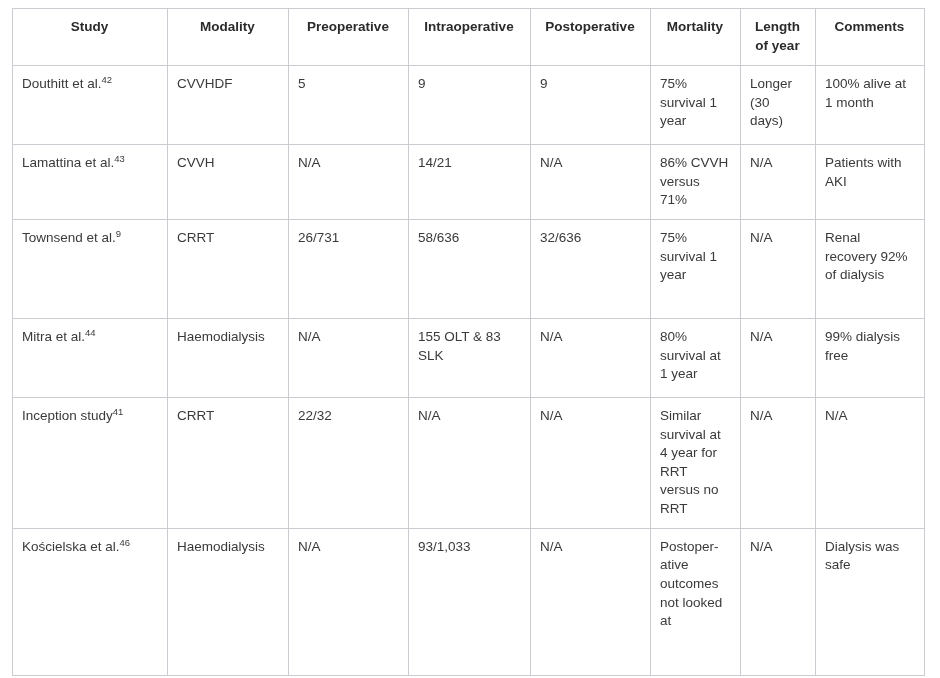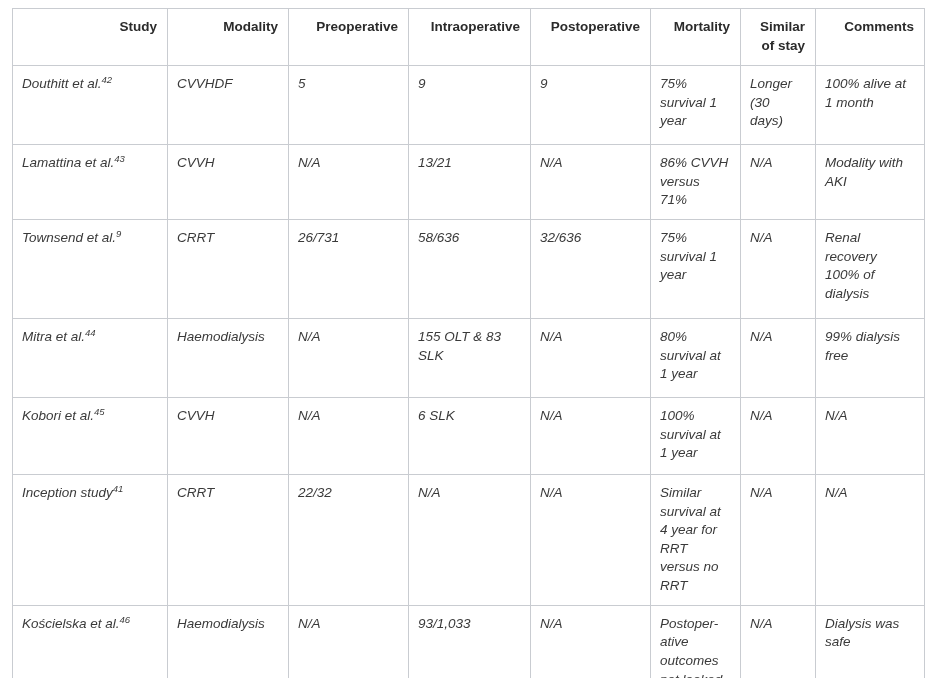--- a/index.html
+++ b/index.html
@@ -28,27 +28,26 @@
   table.data-table td {
     border: 1px solid #c9ccd1;
     vertical-align: top;
     padding: 9px 10px 9px 9px;
     line-height: 1.38;
     word-wrap: break-word;
     overflow-wrap: break-word;
   }
   table.data-table th {
     font-weight: bold;
-    text-align: right;
+    text-align: center;
     color: #2b2b2b;
   }
   table.data-table td {
     color: #3a3a3a;
     font-weight: normal;
-    font-style: italic;
   }
   
   col.c0 { width: 155px; }
   col.c1 { width: 121px; }
   col.c2 { width: 120px; }
   col.c3 { width: 122px; }
   col.c4 { width: 120px; }
   col.c5 { width: 90px; }
   col.c6 { width: 75px; }
   col.c7 { width: 109px; }
@@ -85,74 +84,64 @@
         <col class="c7">
     </colgroup>
     <thead>
       <tr class="head-row">
         <th>Study</th>
         <th>Modality</th>
         <th>Preoperative</th>
         <th>Intraoperative</th>
         <th>Postoperative</th>
         <th>Mortality</th>
-        <th>Similar of stay</th>
+        <th>Length of year</th>
         <th>Comments</th>
       </tr>
     </thead>
     <tbody>
       <tr class="r0">
         <td><span>Douthitt et al.</span><sup>42</sup></td>
         <td>CVVHDF</td>
         <td>5</td>
         <td>9</td>
         <td>9</td>
         <td>75% survival 1 year</td>
         <td>Longer (30 days)</td>
         <td>100% alive at 1 month</td>
       </tr>
       <tr class="r1">
         <td><span>Lamattina et al.</span><sup>43</sup></td>
         <td>CVVH</td>
         <td>N/A</td>
-        <td>13/21</td>
+        <td>14/21</td>
         <td>N/A</td>
         <td>86% CVVH versus 71%</td>
         <td>N/A</td>
-        <td>Modality with AKI</td>
+        <td>Patients with AKI</td>
       </tr>
       <tr class="r2">
         <td><span>Townsend et al.</span><sup>9</sup></td>
         <td>CRRT</td>
         <td>26/731</td>
         <td>58/636</td>
         <td>32/636</td>
         <td>75% survival 1 year</td>
         <td>N/A</td>
-        <td>Renal recovery 100% of dialysis</td>
+        <td>Renal recovery 92% of dialysis</td>
       </tr>
       <tr class="r3">
         <td><span>Mitra et al.</span><sup>44</sup></td>
         <td>Haemodialysis</td>
         <td>N/A</td>
         <td>155 OLT &amp; 83 SLK</td>
         <td>N/A</td>
         <td>80% survival at 1 year</td>
         <td>N/A</td>
         <td>99% dialysis free</td>
-      </tr>
-      <tr class="r4">
-        <td><span>Kobori et al.</span><sup>45</sup></td>
-        <td>CVVH</td>
-        <td>N/A</td>
-        <td>6 SLK</td>
-        <td>N/A</td>
-        <td>100% survival at 1 year</td>
-        <td>N/A</td>
-        <td>N/A</td>
       </tr>
       <tr class="r5">
         <td><span>Inception study</span><sup>41</sup></td>
         <td>CRRT</td>
         <td>22/32</td>
         <td>N/A</td>
         <td>N/A</td>
         <td>Similar survival at 4 year for RRT versus no RRT</td>
         <td>N/A</td>
         <td>N/A</td>

